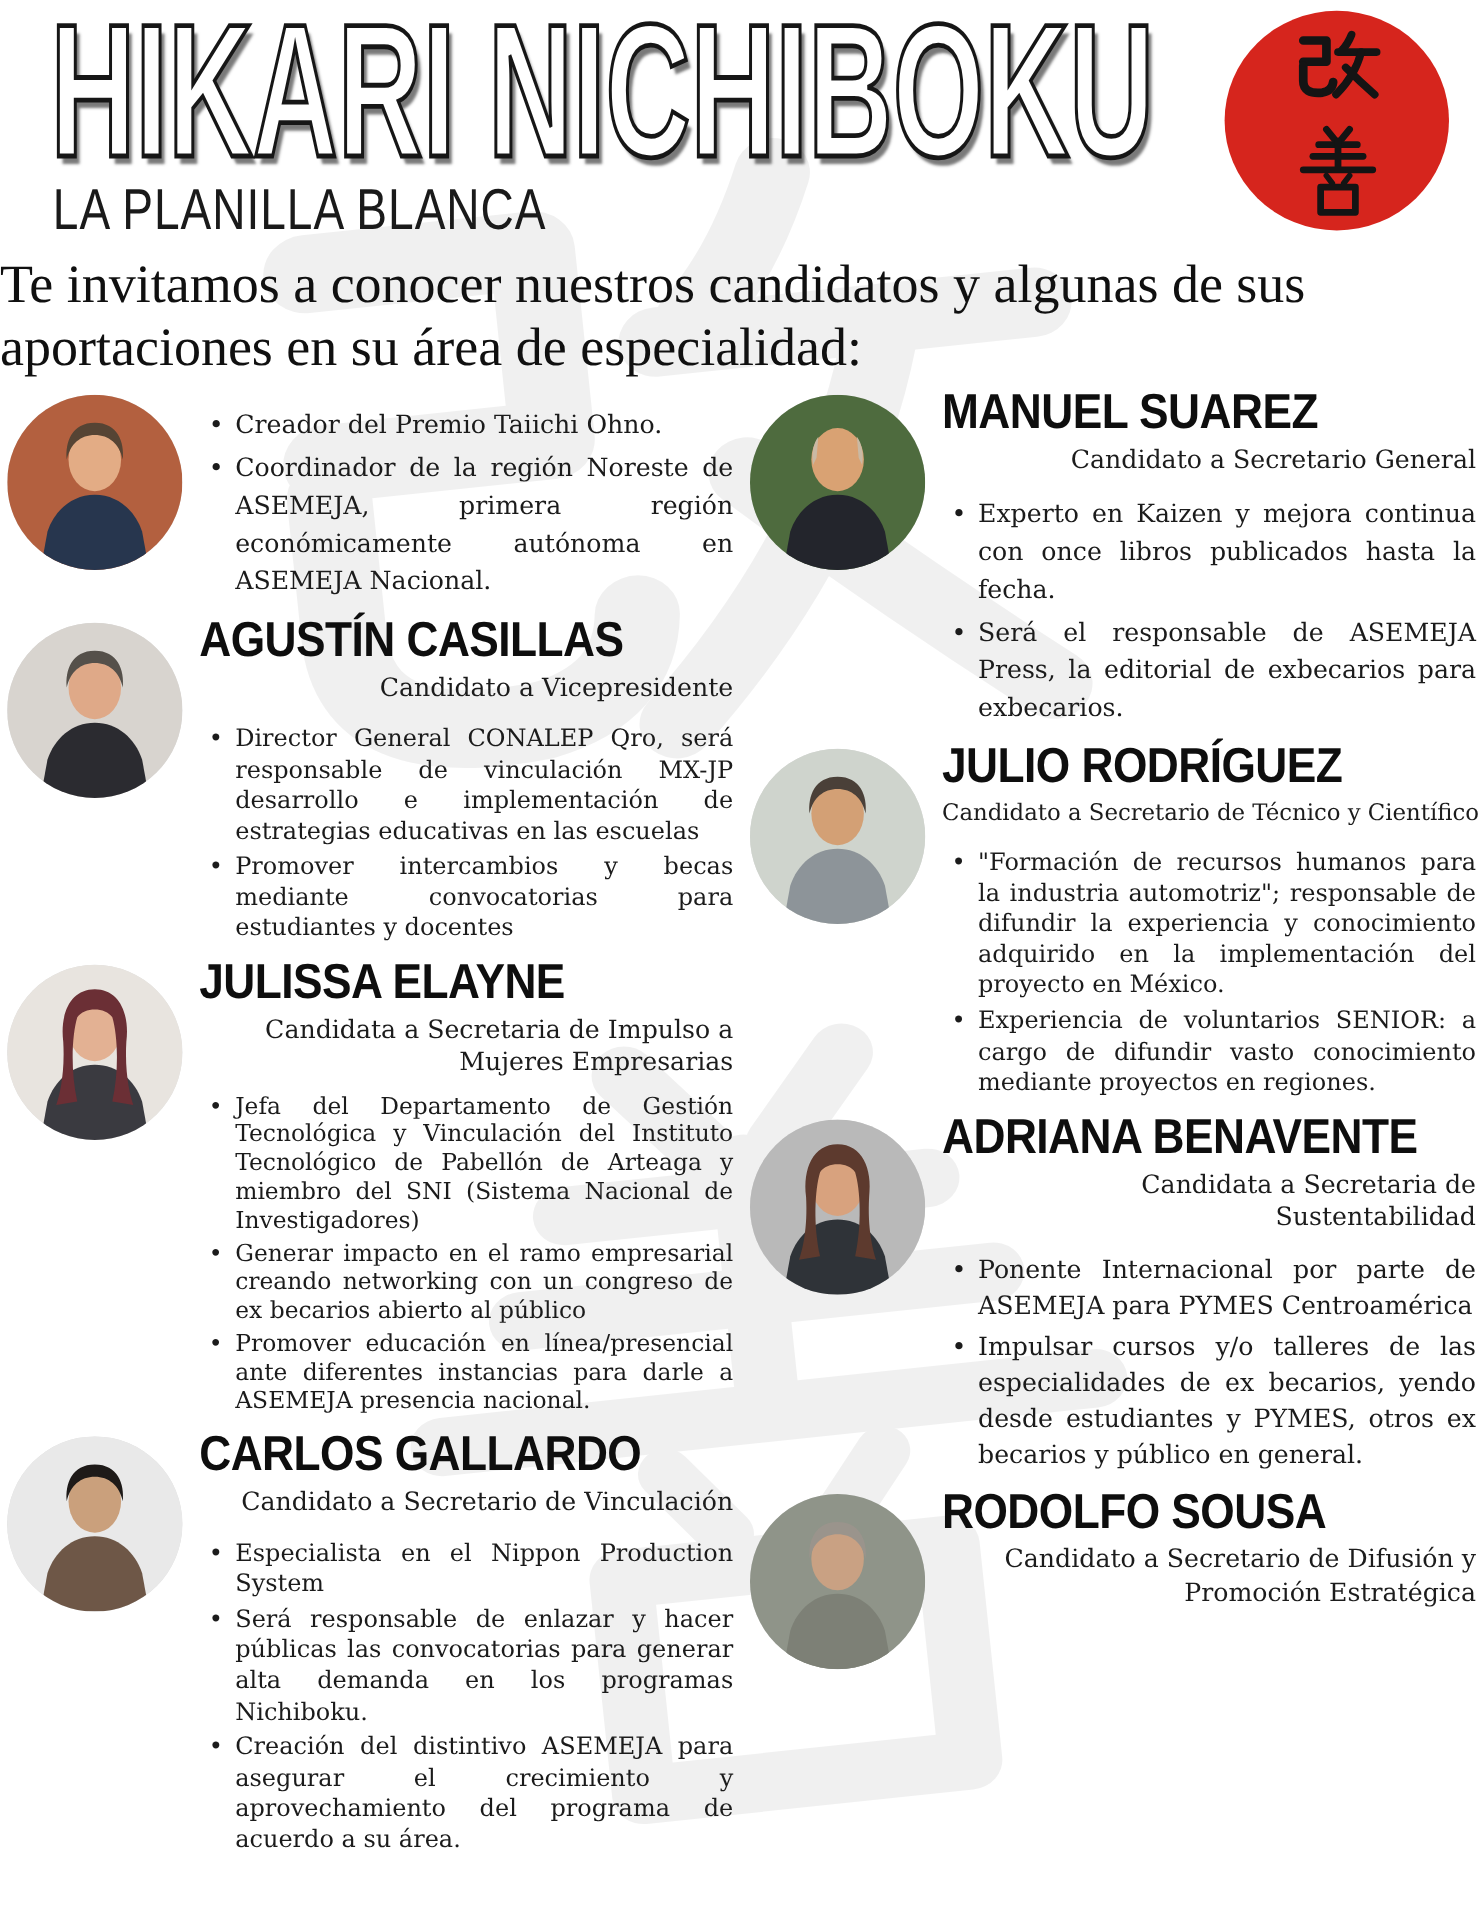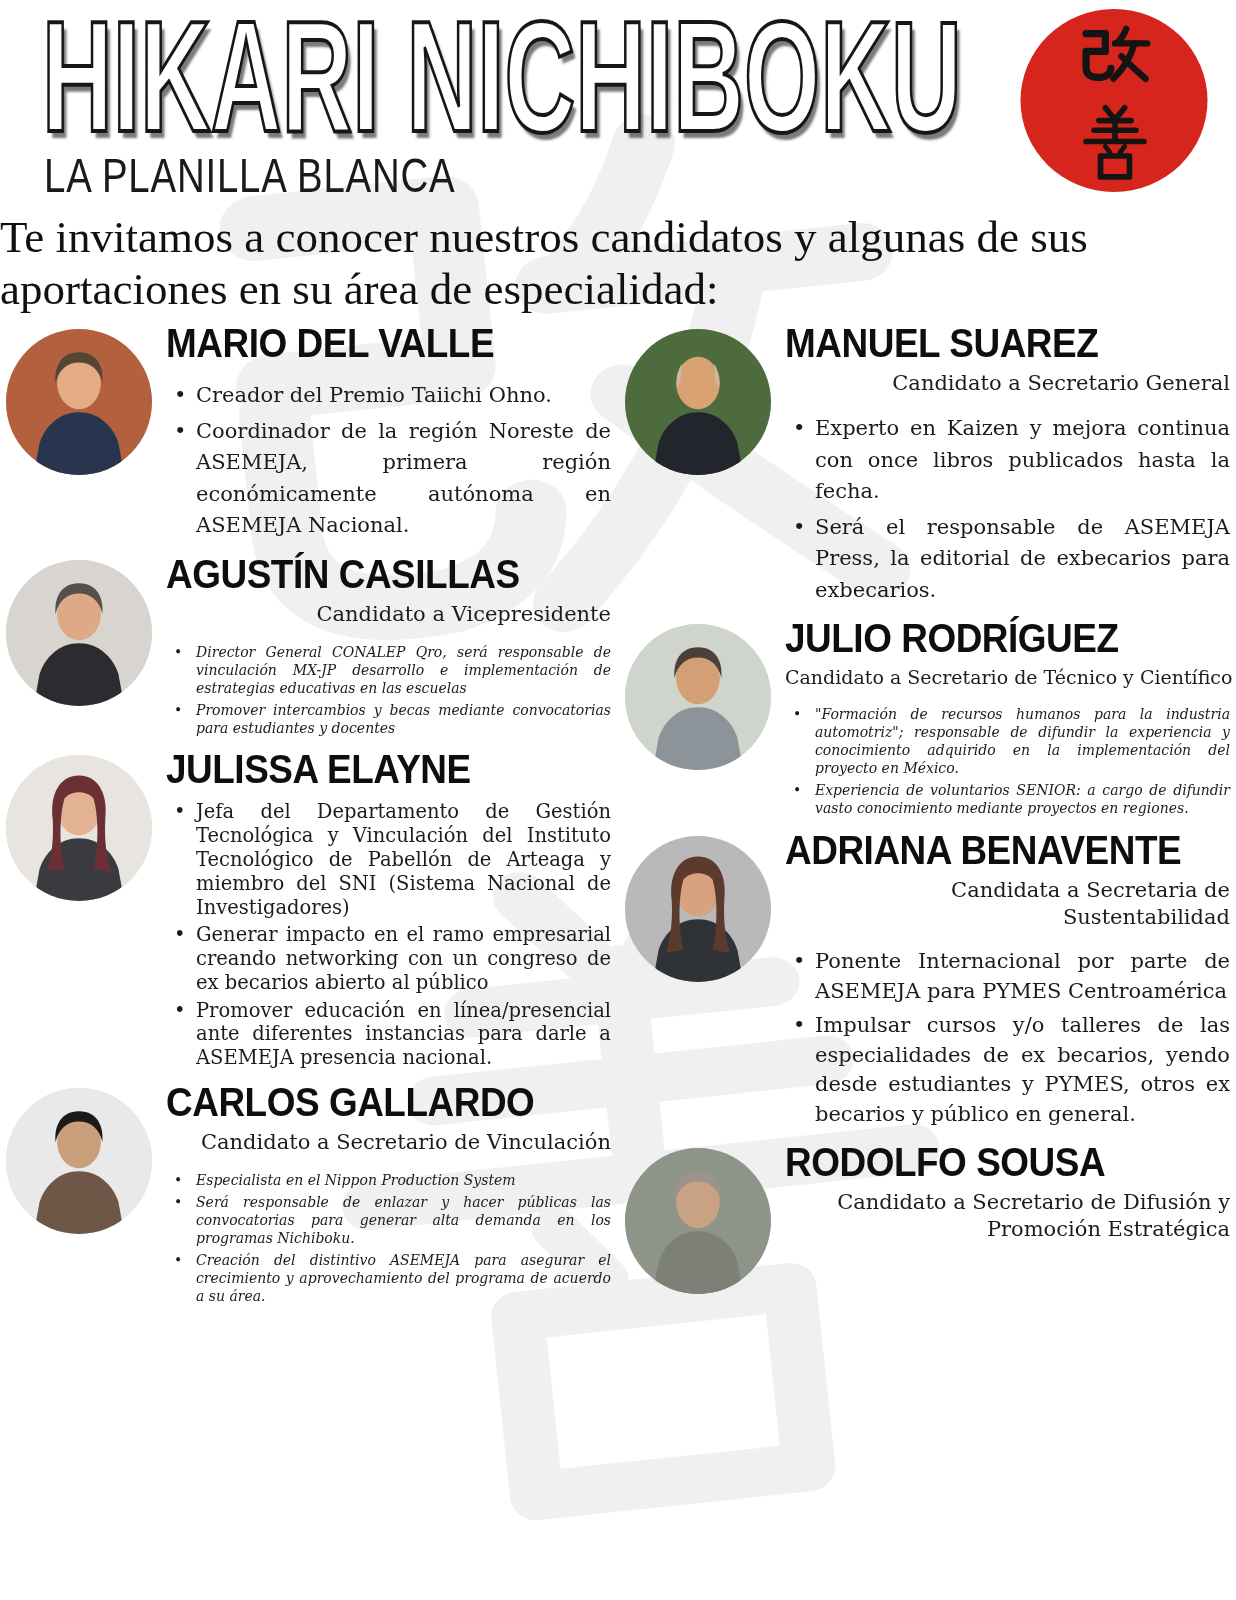--- a/index.html
+++ b/index.html
@@ -43,21 +43,21 @@
     letter-spacing:-0.5px;}
   .role{font-size:21px;text-align:right;margin-top:6px;color:#1c1c1c;line-height:1.3;}
   .rolesm .role{font-size:19px;white-space:nowrap;}
   ul.bullets{list-style:none;margin:16px 0 0 0;padding:0;color:#1b1b1b;}
   li.bullet{position:relative;padding-left:30px;text-align:justify;margin-bottom:4px;}
   li.bullet::before{content:"•";position:absolute;left:8px;top:0;}
   li.subbullet{position:relative;padding-left:56px;font-size:0.8em;
     letter-spacing:0.5px;margin-bottom:5px;text-align:left;}
   li.subbullet::before{content:"○";position:absolute;left:32px;top:2px;font-size:0.7em;}
   .roomy ul.bullets{font-size:21px;line-height:1.5;}
-  .mid  ul.bullets{font-size:14px;line-height:1.28;font-style:italic;}
+  .mid  ul.bullets{font-size:20px;line-height:1.28;}
   .loose ul.bullets{font-size:21px;line-height:1.42;margin-top:16px;}
   .tight ul.bullets{font-size:19.5px;line-height:1.22;margin-top:10px;}
 </style>
 </head>
 <body>
 
 <svg width="0" height="0" style="position:absolute" aria-hidden="true">
   <defs>
     <g id="kai" fill="none" stroke-linecap="round" stroke-linejoin="round">
       <path d="M14,12 H38 V34 H14" stroke-width="9"></path>
@@ -111,21 +111,20 @@
     <div class="card roomy">
       <div class="photo">
         <svg class="person" viewBox="0 0 100 100">
           <rect class="p-bg" width="100" height="100" fill="#b3603f"></rect>
           <path class="p-torso" d="M50,57 C37,57 27,66 23,78 L19,100 L81,100 L77,78 C73,66 63,57 50,57 Z" fill="#27364e"></path>
           <ellipse class="p-head" cx="50" cy="37" rx="15" ry="18" fill="#e3ac85"></ellipse>
           <path class="p-hair" d="M50,16 C37,16 33,27 34,37 C36,28 42,23 50,23 C58,23 64,28 66,37 C67,27 63,16 50,16 Z" fill="#564434"></path>
         </svg>
       </div>
       <div class="info">
-        <h2 class="name"><span class="cond">MARIO DEL VALLE</span></h2>
         <ul class="bullets">
             <li class="bullet">Creador del Premio Taiichi Ohno.</li>
             <li class="bullet">Coordinador de la región Noreste de ASEMEJA, primera región económicamente autónoma en ASEMEJA Nacional.</li>
           </ul>
       </div>
     </div>
 
     <div class="card mid">
       <div class="photo">
         <svg class="person" viewBox="0 0 100 100">
@@ -149,20 +148,21 @@
       <div class="photo">
         <svg class="person" viewBox="0 0 100 100">
           <rect class="p-bg" width="100" height="100" fill="#e8e4df"></rect>
           <path class="p-torso" d="M50,57 C37,57 27,66 23,78 L19,100 L81,100 L77,78 C73,66 63,57 50,57 Z" fill="#3a3a40"></path>
           <ellipse class="p-head" cx="50" cy="37" rx="15" ry="18" fill="#e3b193"></ellipse>
           <path class="p-hair" d="M50,14 C36,14 30,28 32,44 C33,62 30,74 28,80 L40,78 C36,60 37,40 40,30 C44,24 56,24 60,30 C63,40 64,60 60,78 L72,80 C70,74 67,62 68,44 C70,28 64,14 50,14 Z" fill="#6b2f35"></path>
         </svg>
       </div>
       <div class="info">
         <h2 class="name"><span class="cond">JULISSA ELAYNE</span></h2>
+        <div class="role">Candidata a Secretaria de Impulso a Mujeres Empresarias</div>
         <ul class="bullets">
             <li class="bullet">Jefa del Departamento de Gestión Tecnológica y Vinculación del Instituto Tecnológico de Pabellón de Arteaga y miembro del SNI (Sistema Nacional de Investigadores)</li>
             <li class="bullet">Generar impacto en el ramo empresarial creando networking con un congreso de ex becarios abierto al público</li>
             <li class="bullet">Promover educación en línea/presencial ante diferentes instancias para darle a ASEMEJA presencia nacional.</li>
           </ul>
       </div>
     </div>
 
     <div class="card mid">
       <div class="photo">

